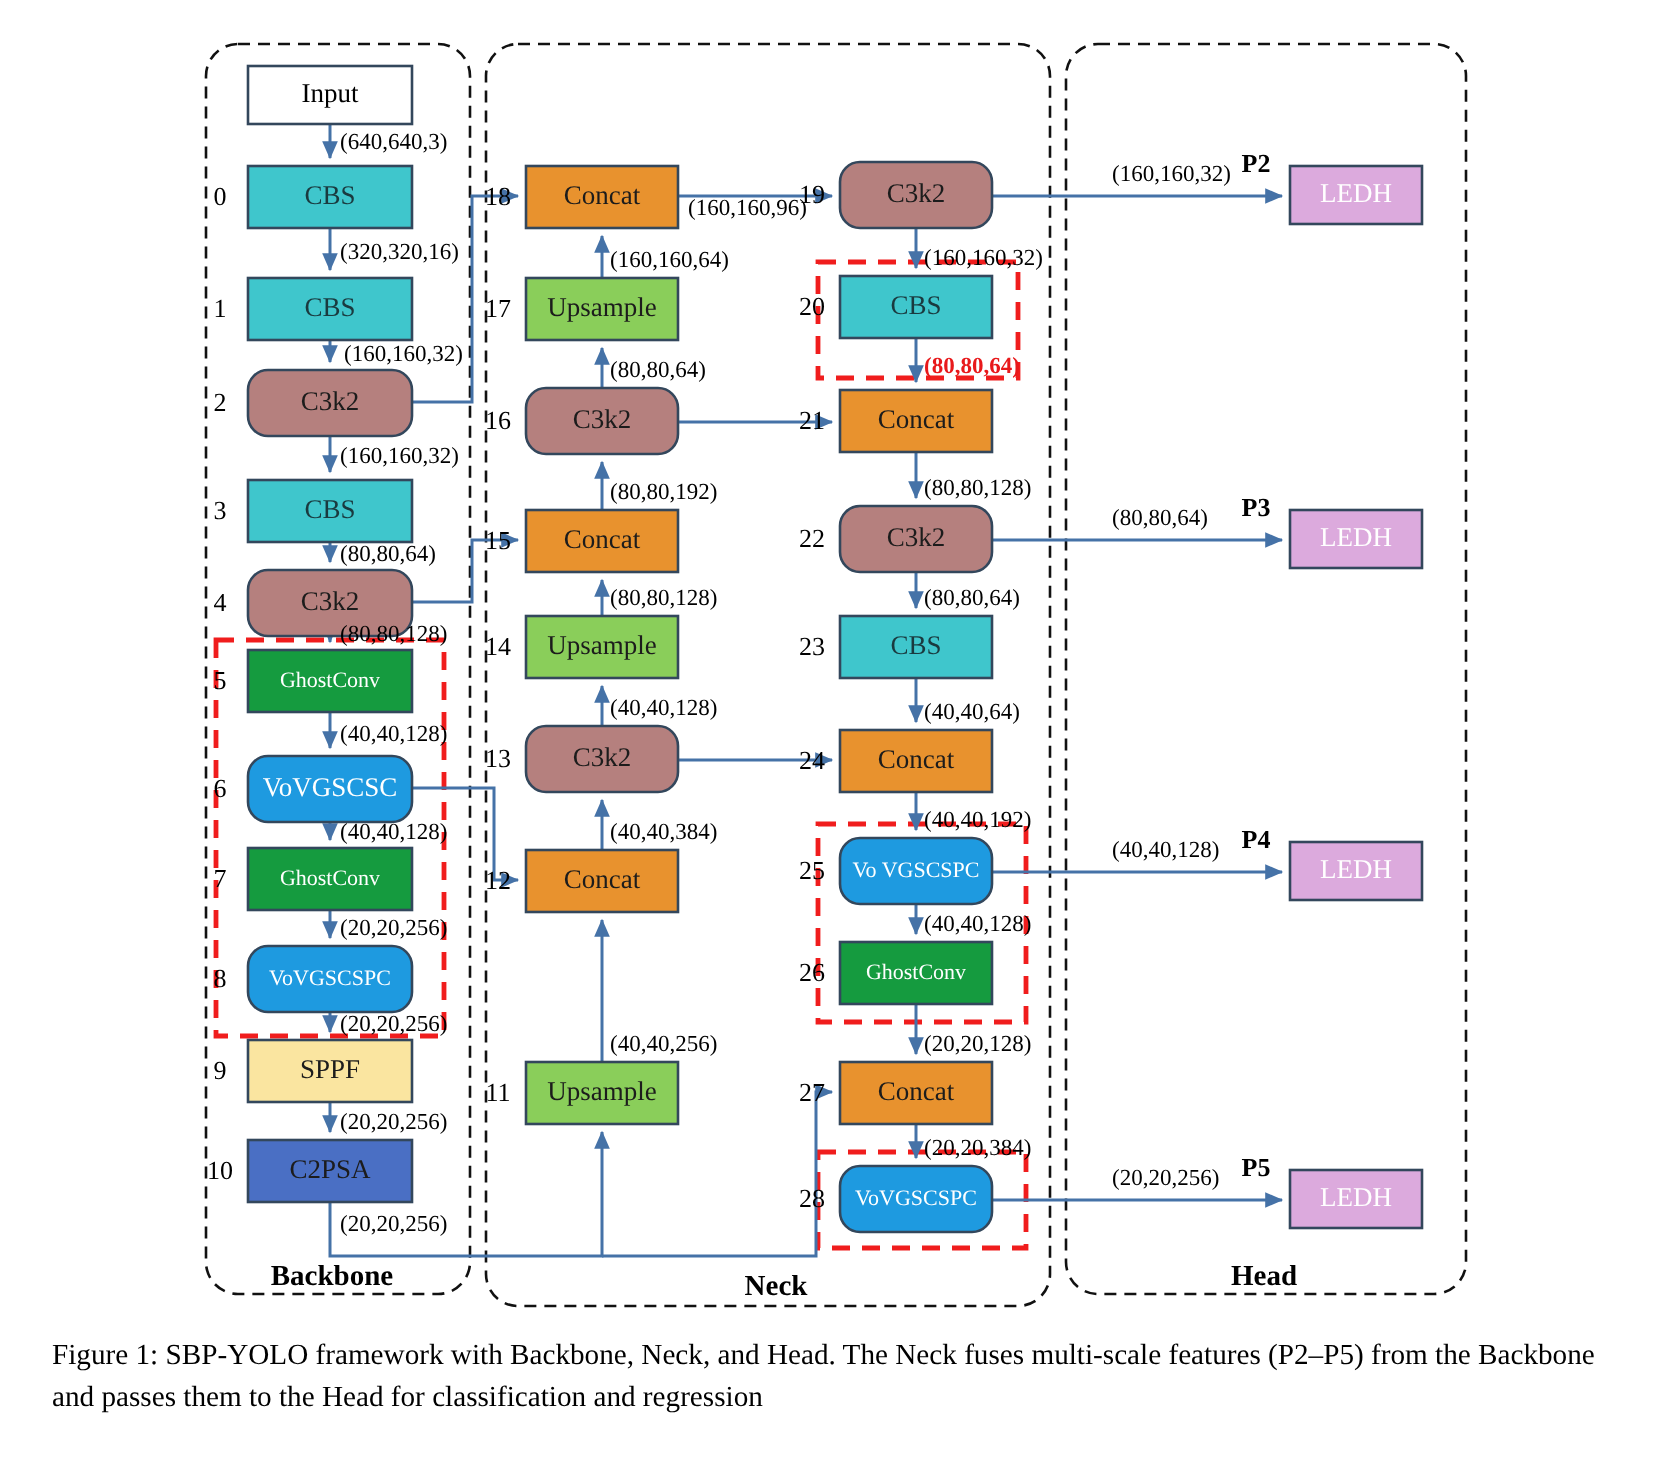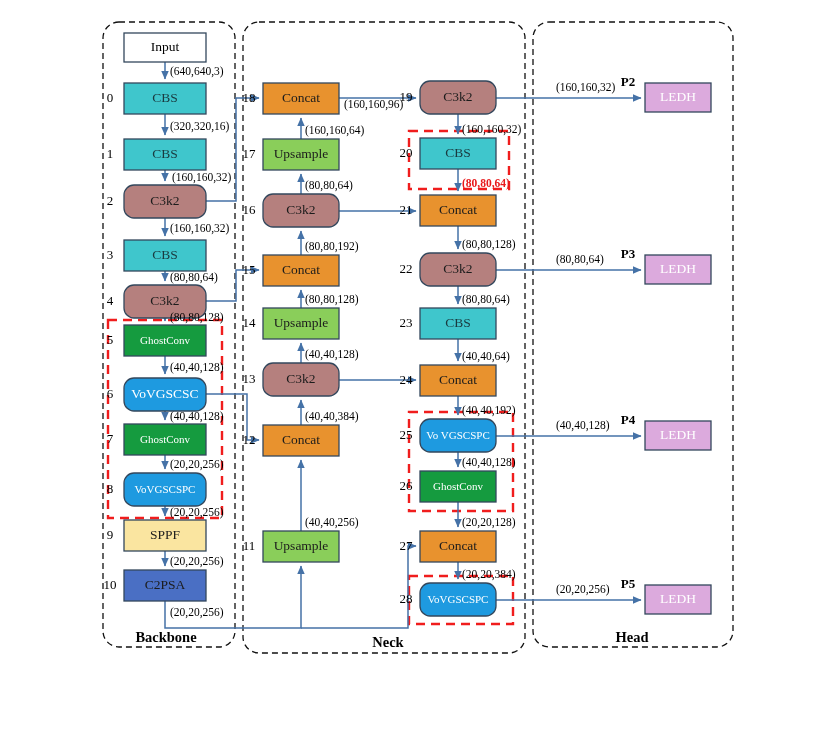--- a/index.html
+++ b/index.html
@@ -384,13 +384,14 @@
         <text x="628" y="83" class="p-label">P2</text>
         <text x="628" y="255" class="p-label">P3</text>
         <text x="628" y="421" class="p-label">P4</text>
         <text x="628" y="585" class="p-label">P5</text>
         <text x="166" y="639" class="panel-title">Backbone</text>
         <text x="388" y="644" class="panel-title">Neck</text>
         <text x="632" y="639" class="panel-title">Head</text>
       </g>
   </svg>
 
+  <div class="caption">Figure 1: SBP-YOLO framework with Backbone, Neck, and Head. The Neck fuses multi-scale features (P2–P5) from the Backbone and passes them to the Head for classification and regression</div>
 </div>
 
 </body></html>

